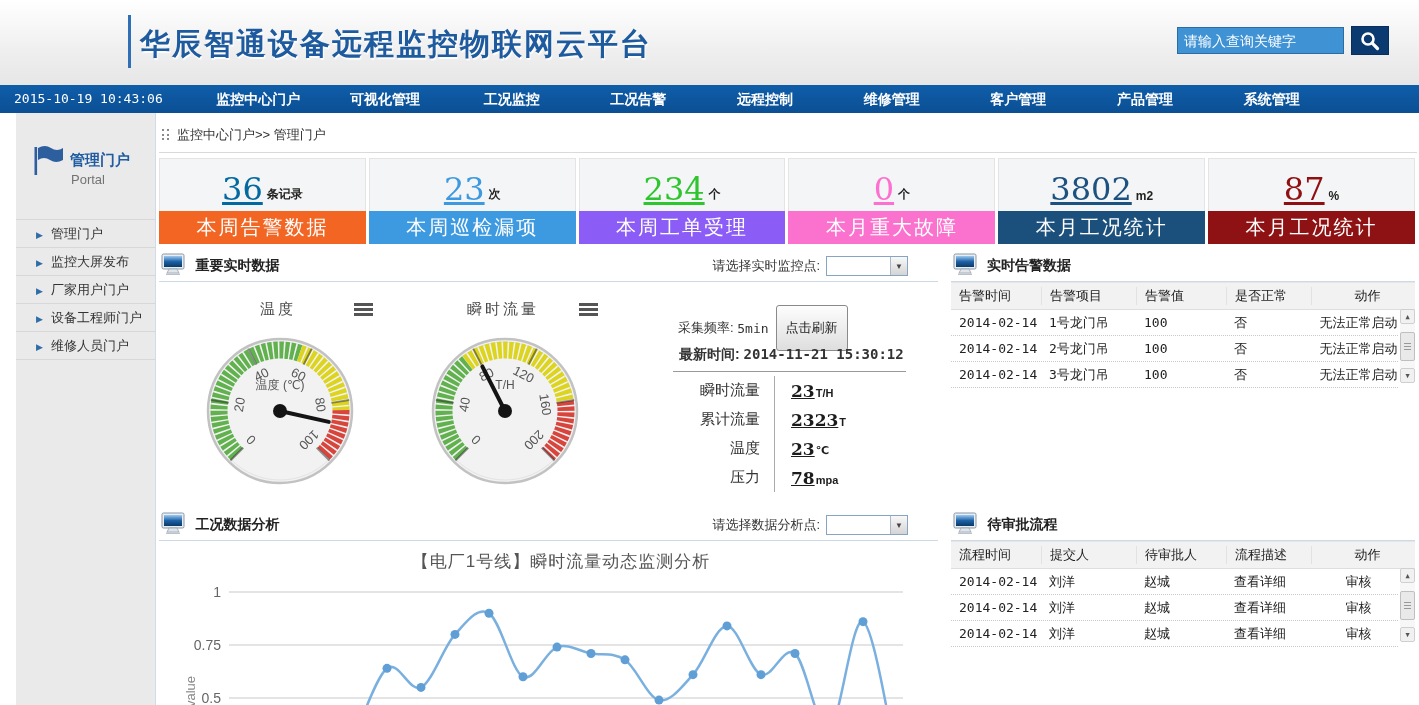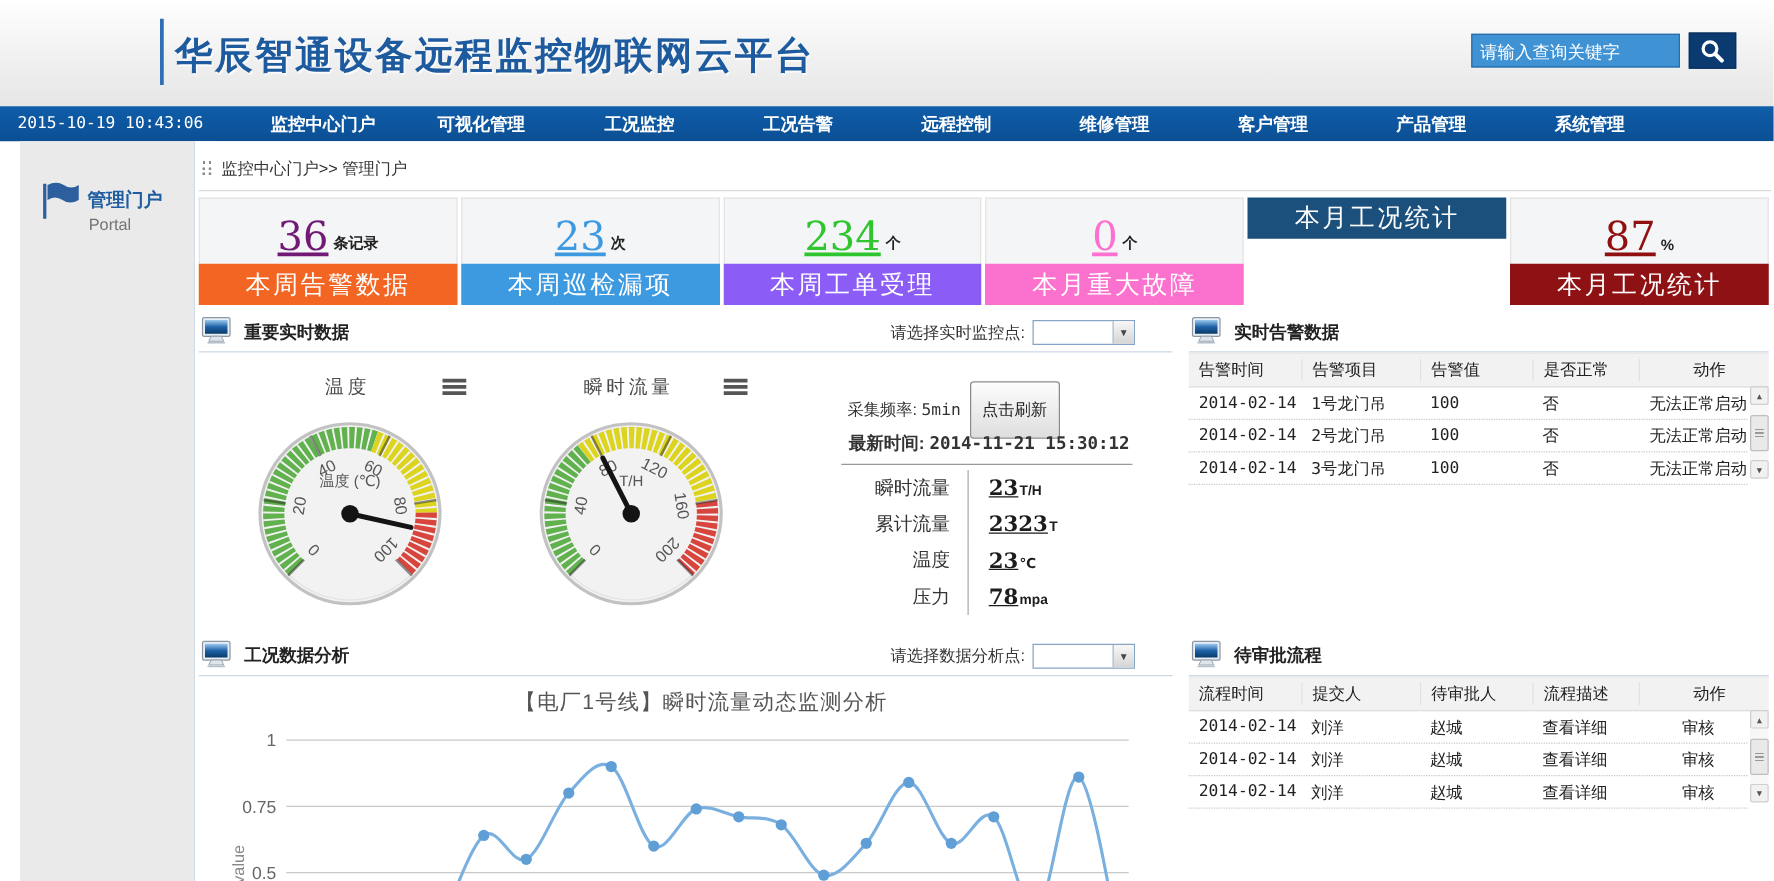--- a/index.html
+++ b/index.html
@@ -63,21 +63,21 @@
   .card-num{font-family:"DejaVu Serif","Liberation Serif",serif;font-size:32px;
     text-decoration:underline;line-height:1;}
   .card-unit{font-size:12px;font-weight:bold;color:#222;padding-bottom:2px;}
   .card-bar{height:33px;color:#fff;font-size:20px;display:flex;align-items:center;
     justify-content:center;letter-spacing:2px;}
 
   
   .sec-head{position:absolute;height:28px;border-bottom:1px solid #ccd9e6;}
   #sec-realtime{left:3px;top:140px;width:779px;}
   #sec-analysis{left:3px;top:399px;width:779px;}
-  #sec-alarm{left:795px;top:140px;width:464px;}
+  #sec-alarm{left:795px;top:140px;width:464px;font-family:Liberation Serif, serif;}
   #sec-approval{left:795px;top:399px;width:464px;}
   .mon-icon{vertical-align:middle;margin:0 6px 4px 2px;}
   .sec-label{font-size:14px;font-weight:bold;color:#222;vertical-align:middle;}
   .sel-group{position:absolute;right:30px;top:3px;font-size:13px;color:#333;
     display:flex;align-items:center;gap:6px;}
   .select{width:82px;height:20px;background:#fff;border:1px solid #86a5c4;position:relative;
     cursor:pointer;box-sizing:border-box;}
   .sel-val{position:absolute;left:4px;top:2px;font-size:12px;color:#333;}
   .sel-btn{position:absolute;right:0;top:0;width:17px;height:100%;box-sizing:border-box;
     background:linear-gradient(#f8f8f8,#d4d4d4);border-left:1px solid #a8b8c8;
@@ -188,31 +188,39 @@
 
 <aside>
   <div class="portal-head">
     <svg class="flag-icon" width="32" height="30" viewBox="0 0 32 30">
       <rect x="1.5" y="1" width="2.6" height="28" fill="#2d5f9f"></rect>
       <path d="M5,2 Q12,-2 18,2 T30,2 L30,14 Q23,18 17,14 T5,14 Z" fill="#2d5f9f"></path>
     </svg>
     <div class="p-title">管理门户</div>
     <div class="p-sub">Portal</div>
   </div>
+  <ul class="side-menu">
+
+  <li class="side-item"><span class="arr">▶</span><span>管理门户</span></li>
+      <li class="side-item"><span class="arr">▶</span><span>监控大屏发布</span></li>
+      <li class="side-item"><span class="arr">▶</span><span>厂家用户门户</span></li>
+      <li class="side-item"><span class="arr">▶</span><span>设备工程师门户</span></li>
+      <li class="side-item"><span class="arr">▶</span><span>维修人员门户</span></li>
+    </ul>
 </aside>
 
 <main>
   <div class="breadcrumb"><span class="grip"></span><span>监控中心门户&gt;&gt; 管理门户</span></div>
   <div class="bc-rule"></div>
 
   <div class="cards">
 
   <div class="card">
       <div class="card-top">
-        <span class="card-num" style="color: #701a75;">36</span>
+        <span class="card-num" style="color: #0369a1;">36</span>
         <span class="card-unit">条记录</span>
       </div>
       <div class="card-bar" style="background: rgb(242, 101, 34);">本周告警数据</div>
     </div>
       <div class="card">
       <div class="card-top">
         <span class="card-num" style="color: rgb(61, 154, 224);">23</span>
         <span class="card-unit">次</span>
       </div>
       <div class="card-bar" style="background: rgb(61, 154, 224);">本周巡检漏项</div>
@@ -225,20 +233,24 @@
       <div class="card-bar" style="background: #8b5cf6;">本周工单受理</div>
     </div>
       <div class="card">
       <div class="card-top">
         <span class="card-num" style="color: rgb(253, 111, 208);">0</span>
         <span class="card-unit">个</span>
       </div>
       <div class="card-bar" style="background: rgb(251, 113, 206);">本月重大故障</div>
     </div>
       <div class="card">
+      <div class="card-top">
+        <span class="card-num" style="color: rgb(28, 81, 128);">3802</span>
+        <span class="card-unit">m2</span>
+      </div>
       <div class="card-bar" style="background: rgb(27, 79, 124);">本月工况统计</div>
     </div>
       <div class="card">
       <div class="card-top">
         <span class="card-num" style="color: rgb(144, 16, 18);">87</span>
         <span class="card-unit">%</span>
       </div>
       <div class="card-bar" style="background: rgb(142, 17, 19);">本月工况统计</div>
     </div>
     </div>

